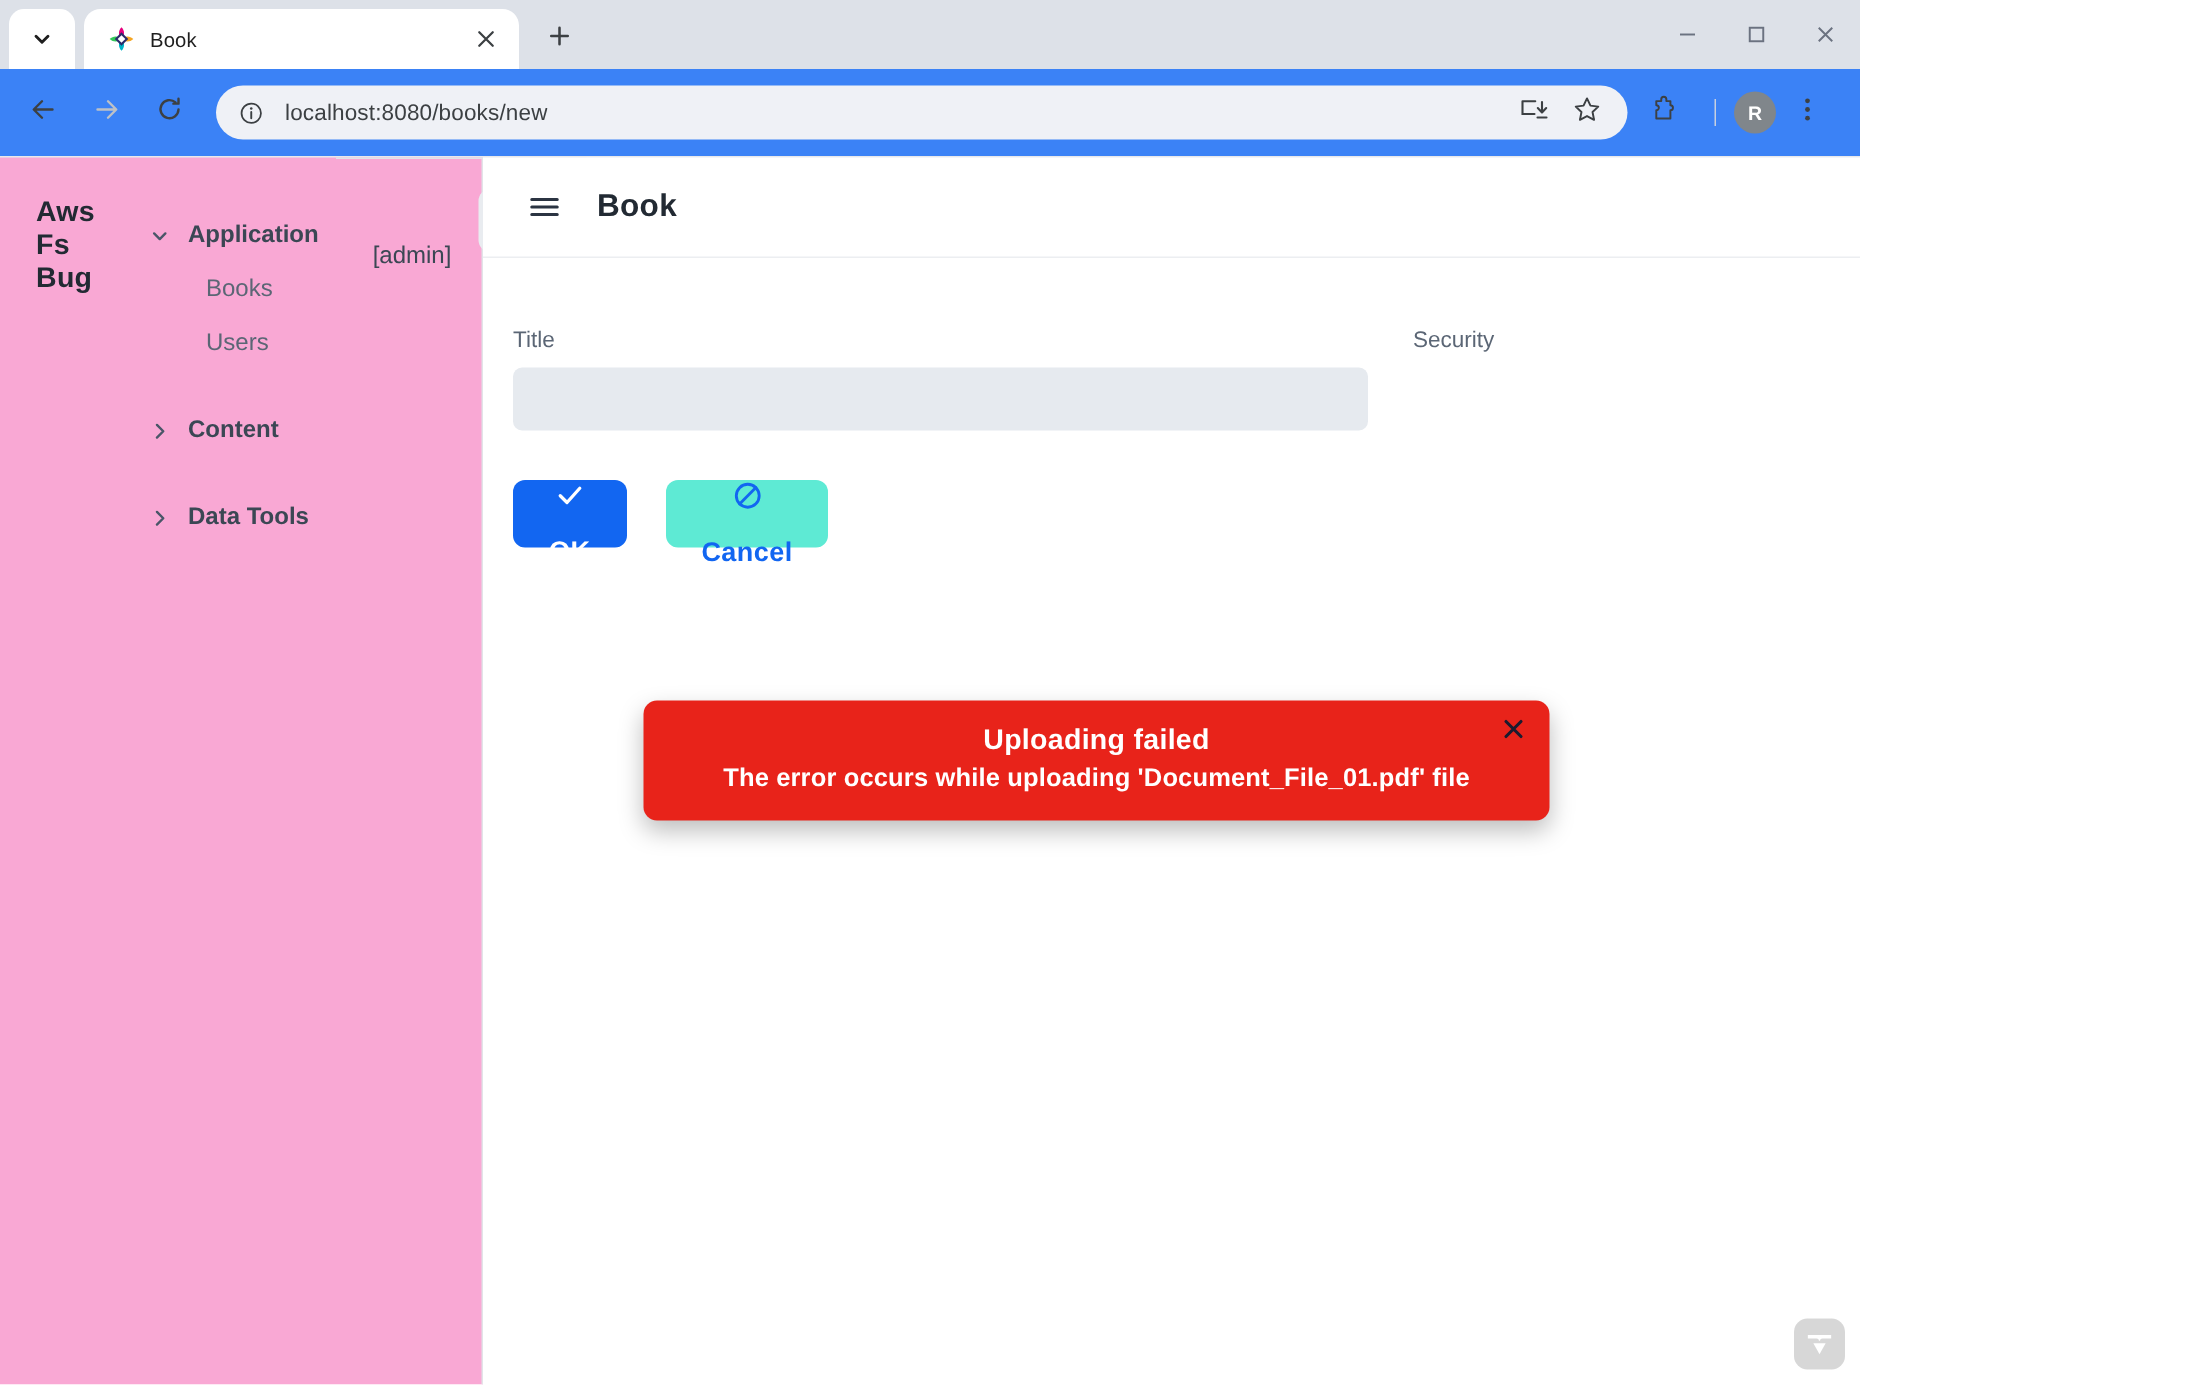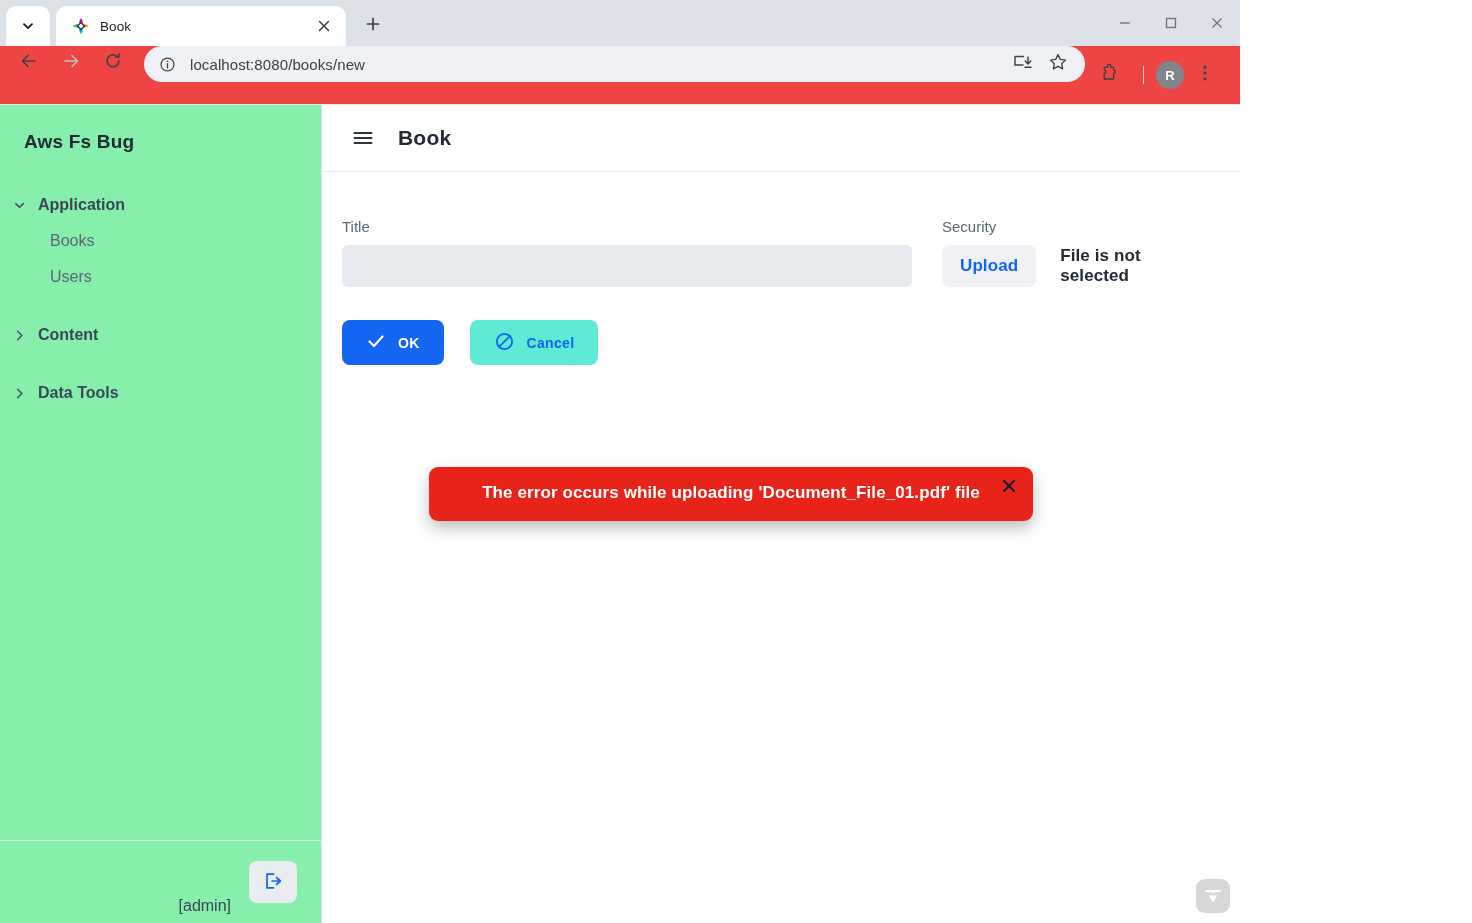--- a/index.html
+++ b/index.html
@@ -62,22 +62,22 @@
     display: flex; align-items: center;
   }
   .wc {
     width: 46px; height: 46px;
     display: flex; align-items: center; justify-content: center;
     cursor: pointer;
   }
 
   .toolbar {
     height: 59px;
-    background: #ef4444;
-    display: flex; 
+    background: #3b82f6;
+    display: flex; align-items: center;
     padding: 0 10px 0 12px;
     flex: 0 0 auto;
     border-bottom: 1px solid #e8e8ea;
   }
   .navbtn {
     width: 34px; height: 34px; border-radius: 50%;
     display: flex; align-items: center; justify-content: center;
     margin-right: 8px; cursor: pointer; flex: 0 0 auto;
   }
   .omnibox {
@@ -103,23 +103,23 @@
     display: flex; align-items: center; justify-content: center;
     font-size: 13px; font-weight: bold; cursor: pointer;
     margin: 0 4px;
   }
 
   
   .page { flex: 1 1 auto; display: flex; background: #ffffff; min-height: 0; }
 
   .sidebar {
     width: 322px; flex: 0 0 322px;
-    background: #86efac;
+    background: #f9a8d4;
     border-right: 1px solid #e2e4e8;
-    display: flex; flex-direction: column;
+    display: flex; flex-direction: row;
   }
   .brand {
     padding: 26px 24px 0 24px;
     font-size: 19px; font-weight: bold; color: #222a33;
     letter-spacing: .2px;
   }
   .nav { margin-top: 34px; flex: 1 1 auto; }
   .nav-group {
     display: flex; align-items: center;
     padding: 9px 12px; cursor: pointer;
@@ -179,22 +179,23 @@
     font-family: "Liberation Sans", sans-serif;
     cursor: pointer; letter-spacing: .1px;
   }
   .file-status { font-size: 17px; font-weight: bold; color: #222a33; letter-spacing: .1px; }
 
   .button-row { display: flex; gap: 26px; margin-top: 33px; }
   .btn {
     height: 45px; border: none; border-radius: 8px;
     display: flex; align-items: center; gap: 12px;
     padding: 0 24px; cursor: pointer;
-    font-size: 14px; font-weight: bold; letter-spacing: .3px;
+    font-size: 18px; font-weight: bold; letter-spacing: .3px;
     font-family: "Liberation Sans", sans-serif;
+    flex-direction: column;
   }
   .btn-ok { background: #1266f1; color: #ffffff; }
   .btn-cancel { background: #5eead4; color: #1266f1; }
 
   
   .toast-layer {
     position: absolute; left: 0; right: 0; top: 0; bottom: 0;
     pointer-events: none;
   }
   .toast {
@@ -435,24 +436,20 @@
 
         <div class="form-row">
 
           <div class="field-title">
             <label class="field-label">Title</label>
             <input class="text-input" type="text" value="" placeholder="" style="">
           </div>
 
           <div class="field-content">
             <label class="field-label">Security</label>
-            <div class="upload-row">
-              <button class="upload-btn">Upload</button>
-              <span class="file-status">File is not selected</span>
-            </div>
           </div>
 
         </div>
 
         <div class="button-row">
           <button class="btn btn-ok">
             <span>
               <svg width="20" height="20" viewBox="0 0 20 20">
                   <path d="M3.5 10.5 L8 15 L16.5 5.5" stroke="#ffffff" stroke-width="2.2" fill="none" stroke-linecap="round" stroke-linejoin="round"></path>
                 </svg>
@@ -465,20 +462,21 @@
                 <circle cx="11" cy="11" r="8" stroke="#1266f1" stroke-width="2" fill="none"></circle>
                 <path d="M5.3 16.7 L16.7 5.3" stroke="#1266f1" stroke-width="2" stroke-linecap="round"></path>
               </svg>
             </span>
             <span>Cancel</span>
           </button>
         </div>
 
         <div class="toast-layer">
           <div class="toast">
+            <div class="toast-title">Uploading failed</div>
             <div class="toast-msg">The error occurs while uploading 'Document_File_01.pdf' file</div>
             <button class="toast-close">
               <span>
                 <svg width="14" height="14" viewBox="0 0 14 14">
                     <path d="M2 2 L12 12 M12 2 L2 12" stroke="#1b1b2f" stroke-width="2.1" stroke-linecap="round"></path>
                   </svg>
               </span>
             </button>
           </div>
         </div>

